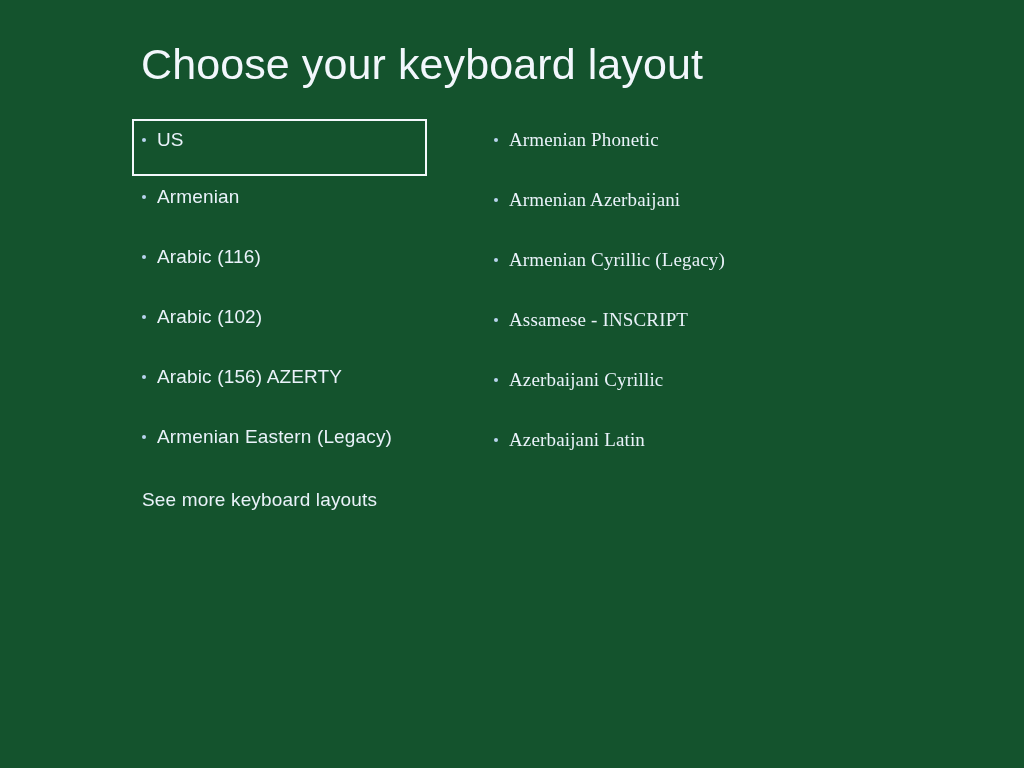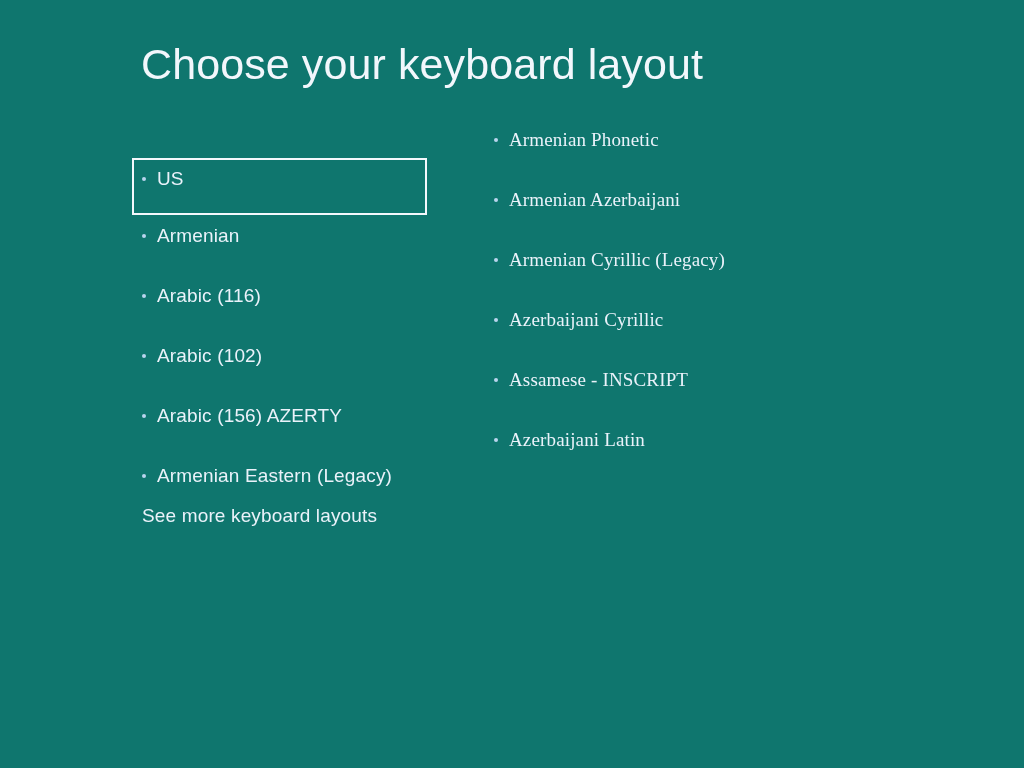--- a/index.html
+++ b/index.html
@@ -12,21 +12,21 @@
     height: 768px;
     overflow: hidden;
     background: #1f66b5;
     font-family: "Liberation Sans", sans-serif;
     -webkit-font-smoothing: antialiased;
   }
   #screen {
     position: relative;
     width: 1024px;
     height: 768px;
-    background: #0f766e;
+    background: #14532d;
   }
   
   #page-title {
     position: absolute;
     left: 141px;
     top: 38px;
     font-size: 43px;
     font-weight: 300;
     letter-spacing: 0.1px;
     color: #f2f7fc;
@@ -76,27 +76,26 @@
     white-space: nowrap;
     letter-spacing: 0.15px;
   }
   
   .layout-item.focused {
     width: 295px;
     height: 57px;
     border: 2px solid #f4f8fc;
     padding-top: 7px;
     padding-left: 8px;
-    margin-top: 39px;
   }
   
   #see-more-link {
     position: absolute;
     left: 142px;
-    top: 504px;
+    top: 488px;
     font-size: 19px;
     font-weight: 300;
     line-height: 24px;
     letter-spacing: 0.15px;
     color: #eaf2fa;
     white-space: nowrap;
     cursor: default;
   }
 </style>
 </head>
@@ -141,25 +140,25 @@
         <div class="layout-item">
           <span class="bullet"></span>
           <span class="item-label">Armenian Azerbaijani</span>
         </div>
         <div class="layout-item">
           <span class="bullet"></span>
           <span class="item-label">Armenian Cyrillic (Legacy)</span>
         </div>
         <div class="layout-item">
           <span class="bullet"></span>
-          <span class="item-label">Azerbaijani Cyrillic</span>
+          <span class="item-label">Assamese - INSCRIPT</span>
         </div>
         <div class="layout-item">
           <span class="bullet"></span>
-          <span class="item-label">Assamese - INSCRIPT</span>
+          <span class="item-label">Azerbaijani Cyrillic</span>
         </div>
         <div class="layout-item">
           <span class="bullet"></span>
           <span class="item-label">Azerbaijani Latin</span>
         </div>
       </div>
   </div>
 
   <div id="see-more-link">See more keyboard layouts</div>
 

